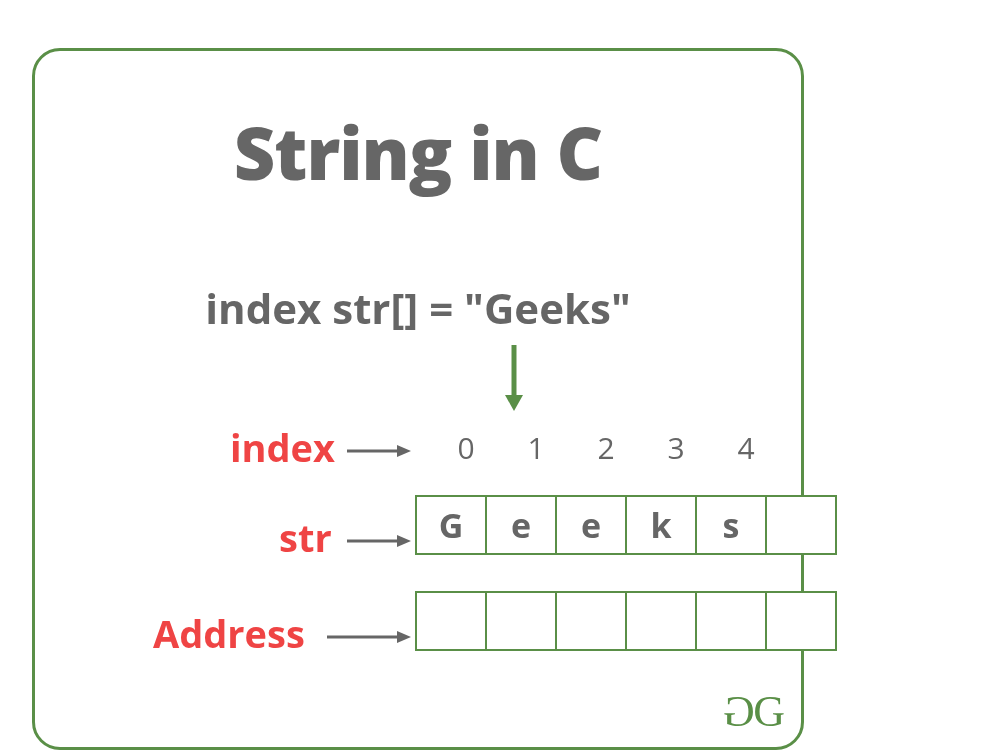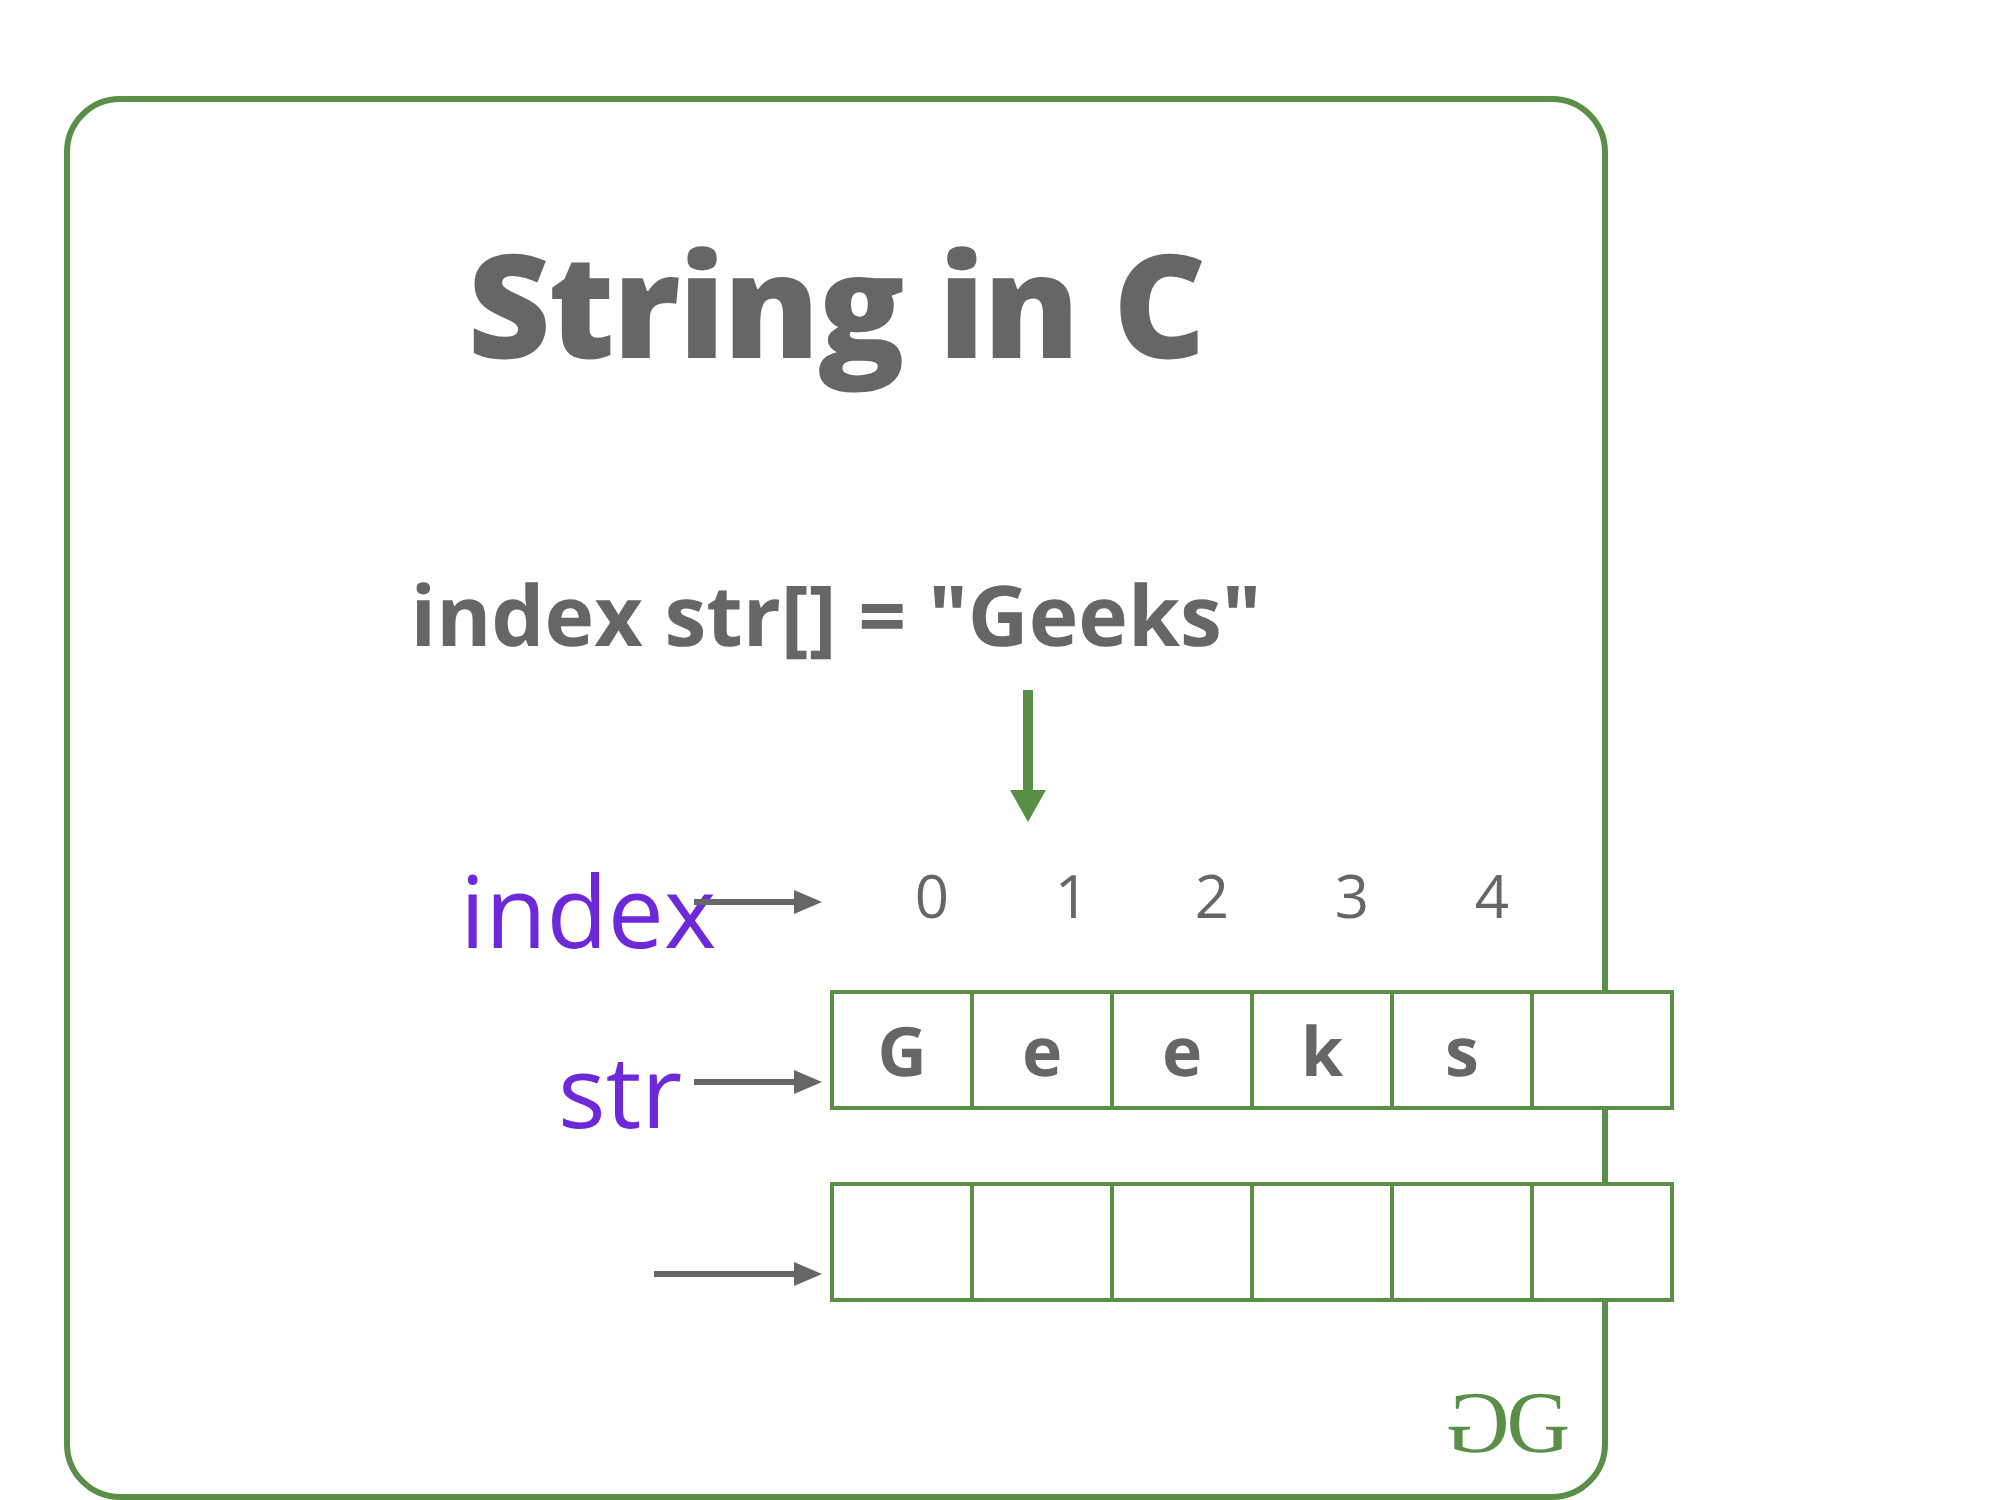--- a/index.html
+++ b/index.html
@@ -40,23 +40,23 @@
     font-weight: 700;
     color: #666666;
   }
   .down-arrow {
     position: absolute;
     left: 464px;
     top: 292px;
   }
   .row-label {
     position: absolute;
-    font-size: 50px;
-    font-weight: 400;
-    color: #6d28d9;
+    font-size: 38px;
+    font-weight: 700;
+    color: #ef4444;
   }
   .index-label { top: 370px; left: 195px; }
   .str-label   { top: 460px; left: 244px; }
   .addr-label  { top: 556px; left: 118px; }
 
   .h-arrow {
     position: absolute;
   }
   .arrow-index { top: 390px; left: 310px; }
   .arrow-str   { top: 480px; left: 310px; }
@@ -150,20 +150,21 @@
   </svg>
   <div class="cells cells-str">
     <div class="cell">G</div>
     <div class="cell">e</div>
     <div class="cell">e</div>
     <div class="cell">k</div>
     <div class="cell">s</div>
     <div class="cell"></div>
   </div>
 
+  <div class="row-label addr-label">Address</div>
   <svg class="h-arrow arrow-addr" width="90" height="20">
     <line x1="2" y1="10" x2="76" y2="10" stroke="#666666" stroke-width="3"></line>
     <polygon points="86,10 72,4 72,16" fill="#666666"></polygon>
   </svg>
   <div class="cells cells-addr">
     <div class="cell"></div>
     <div class="cell"></div>
     <div class="cell"></div>
     <div class="cell"></div>
     <div class="cell"></div>

